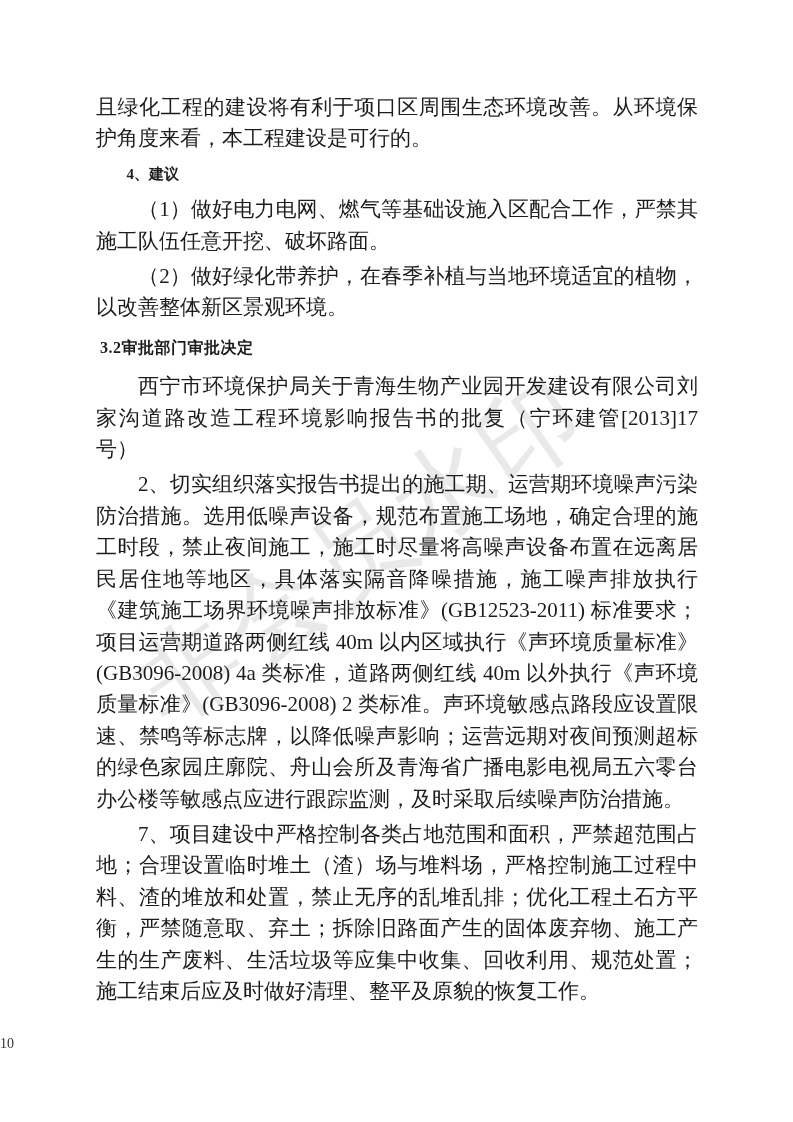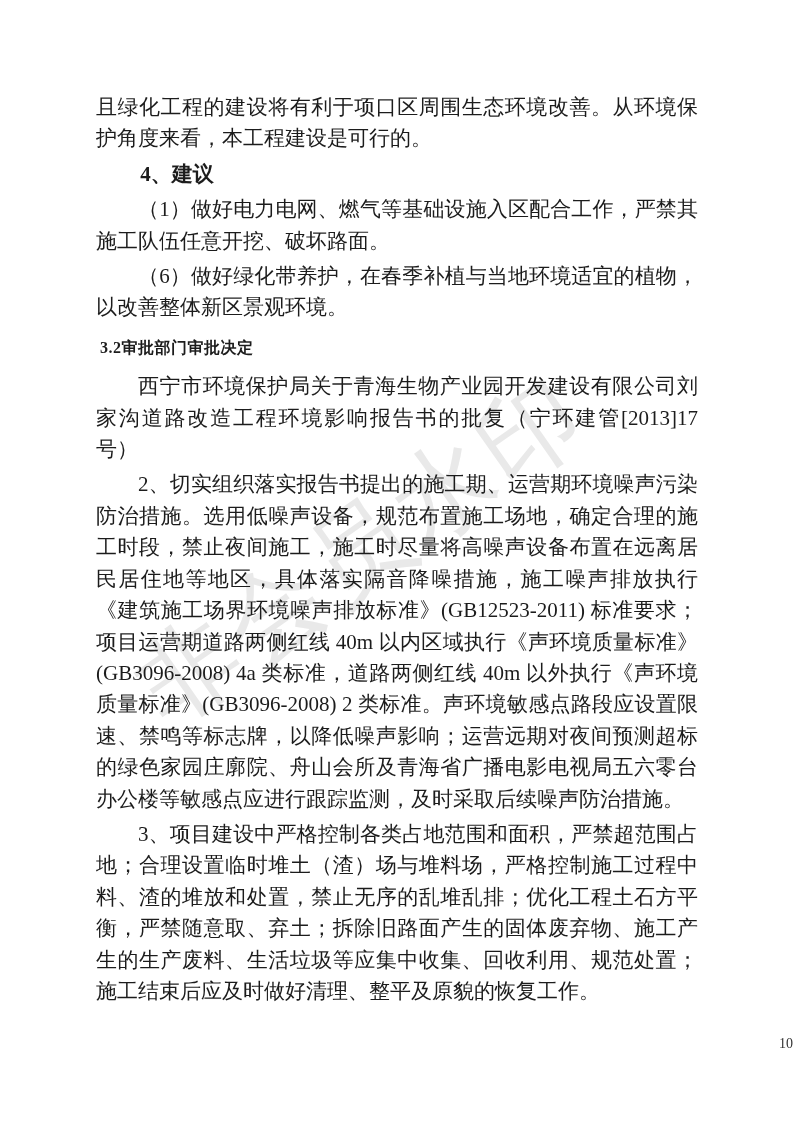--- a/index.html
+++ b/index.html
@@ -43,68 +43,68 @@
   }
   .para {
     margin: 4px;
     text-indent: 2em;
   }
   .para.no-indent {
     text-indent: 0;
   }
   .sub-heading {
     margin: 0;
-    font-size: 21px;
+    font-size: 15px;
     font-weight: bold;
     text-indent: 2.3em;
     line-height: 31.4px;
   }
   .section-heading {
     margin: 8px;
     font-size: 16px;
     font-weight: bold;
     text-indent: 0;
     line-height: 31.4px;
     letter-spacing: 0.5px;
   }
   .page-number {
     position: absolute;
     left: 0;
     right: 0;
     top: 1036px;
-    text-align: right;
+    text-align: left;
     font-size: 14px;
     color: #333333;
     z-index: 1;
   }
 </style>
 </head>
 <body>
 
 <div class="page">
 
   <div class="watermark">非会员水印</div>
 
   <div class="content">
 
     <p class="para no-indent">且绿化工程的建设将有利于项口区周围生态环境改善。从环境保护角度来看，本工程建设是可行的。</p>
 
     <h3 class="sub-heading">4、建议</h3>
 
     <p class="para">（1）做好电力电网、燃气等基础设施入区配合工作，严禁其施工队伍任意开挖、破坏路面。</p>
 
-    <p class="para">（6）做好绿化带养护，在春季补植与当地环境适宜的植物，以改善整体新区景观环境。</p>
+    <p class="para">（2）做好绿化带养护，在春季补植与当地环境适宜的植物，以改善整体新区景观环境。</p>
 
     <h2 class="section-heading">3.2审批部门审批决定</h2>
 
     <p class="para">西宁市环境保护局关于青海生物产业园开发建设有限公司刘家沟道路改造工程环境影响报告书的批复（宁环建管[2013]17 号）</p>
 
 
 
     <p class="para">2、切实组织落实报告书提出的施工期、运营期环境噪声污染防治措施。选用低噪声设备，规范布置施工场地，确定合理的施工时段，禁止夜间施工，施工时尽量将高噪声设备布置在远离居民居住地等地区，具体落实隔音降噪措施，施工噪声排放执行《建筑施工场界环境噪声排放标准》(GB12523-2011) 标准要求；项目运营期道路两侧红线 40m 以内区域执行《声环境质量标准》(GB3096-2008) 4a 类标准，道路两侧红线 40m 以外执行《声环境质量标准》(GB3096-2008) 2 类标准。声环境敏感点路段应设置限速、禁鸣等标志牌，以降低噪声影响；运营远期对夜间预测超标的绿色家园庄廓院、舟山会所及青海省广播电影电视局五六零台办公楼等敏感点应进行跟踪监测，及时采取后续噪声防治措施。</p>
 
-    <p class="para">3、项目建设中严格控制各类占地范围和面积，严禁超范围占地；合理设置临时堆土（渣）场与堆料场，严格控制施工过程中料、渣的堆放和处置，禁止无序的乱堆乱排；优化工程土石方平衡，严禁随意取、弃土；拆除旧路面产生的固体废弃物、施工产生的生产废料、生活垃圾等应集中收集、回收利用、规范处置；施工结束后应及时做好清理、整平及原貌的恢复工作。</p>
+    <p class="para">7、项目建设中严格控制各类占地范围和面积，严禁超范围占地；合理设置临时堆土（渣）场与堆料场，严格控制施工过程中料、渣的堆放和处置，禁止无序的乱堆乱排；优化工程土石方平衡，严禁随意取、弃土；拆除旧路面产生的固体废弃物、施工产生的生产废料、生活垃圾等应集中收集、回收利用、规范处置；施工结束后应及时做好清理、整平及原貌的恢复工作。</p>
 
   </div>
 
   <div class="page-number">10</div>
 
 </div>
 
 </body></html>

